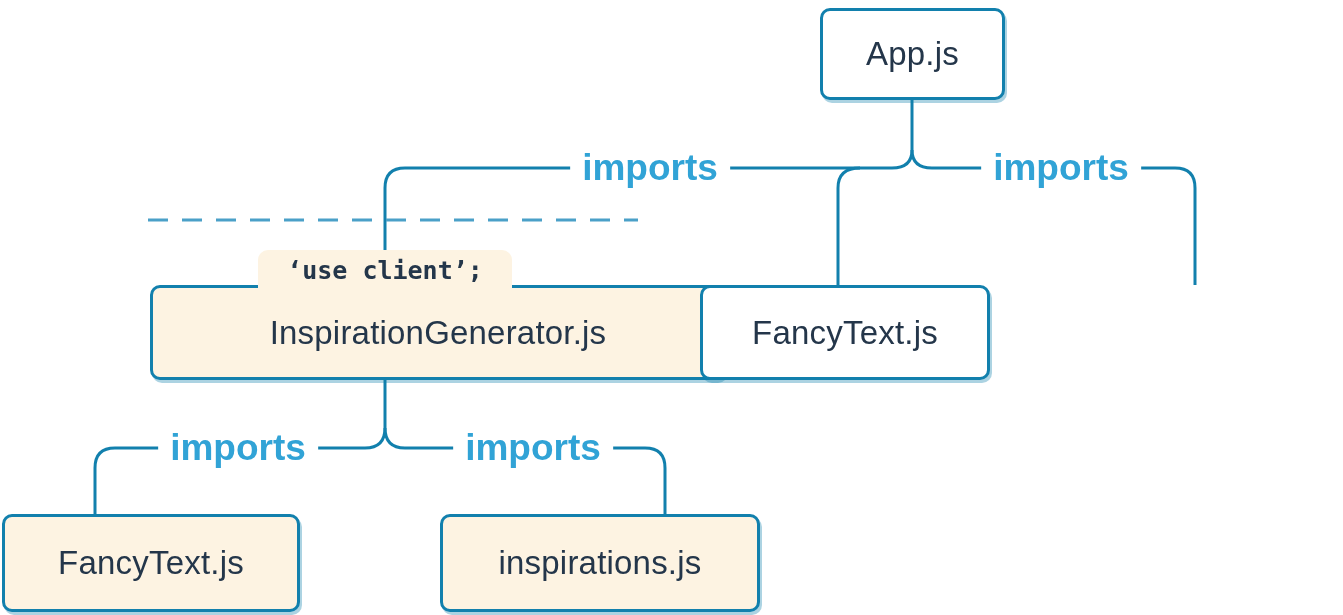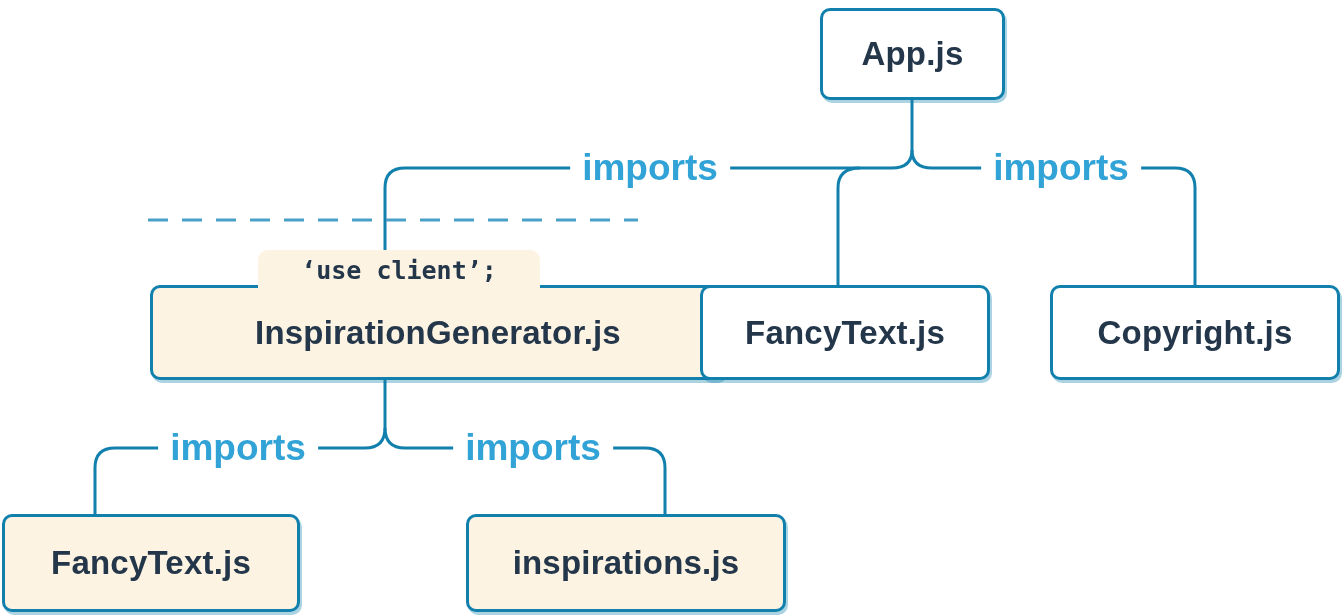--- a/index.html
+++ b/index.html
@@ -37,21 +37,21 @@
   .node{
     position:absolute;
     box-sizing:border-box;
     background:var(--node-bg);
     border:3px solid var(--line);
     border-radius:10px;
     display:flex;
     align-items:center;
     justify-content:center;
     font-size:33px;
-    font-weight:700;
+    font-weight:400;
     color:var(--text);
     letter-spacing:.2px;
     box-shadow:2px 3px 0 0 var(--shadow);
     z-index:2;
   }
   .node.client{
     background:var(--client-bg);
   }
   .directive{
     position:absolute;
@@ -95,25 +95,24 @@
     <line class="boundary" x1="148" y1="220" x2="638" y2="220"></line>
   </svg>
 
   <span class="imports-label" style="left:650px; top:168px;">imports</span>
   <span class="imports-label" style="left:1061px; top:168px;">imports</span>
   <span class="imports-label" style="left:238px; top:448px;">imports</span>
   <span class="imports-label" style="left:533px; top:448px;">imports</span>
 
   <div class="node server" style="left:820px; top:8px; width:185px; height:92px;">App.js</div>
 
-  <div class="directive" style="left:258px; top:250px; width:282px; height:40px;">‘use client’;</div>
+  <div class="directive" style="left:258px; top:250px; width:254px; height:40px;">‘use client’;</div>
 
   <div class="node client" style="left:150px; top:285px; width:576px; height:95px;">InspirationGenerator.js</div>
 
   <div class="node server" style="left:700px; top:285px; width:290px; height:95px;">FancyText.js</div>
 
-  <div class="node server" style="left:1050px; top:285px; width:290px; height:95px;">Copyright.js</div>
 
   <div class="node client" style="left:2px; top:514px; width:298px; height:98px;">FancyText.js</div>
 
-  <div class="node client" style="left:440px; top:514px; width:320px; height:98px;margin-left:26px;">inspirations.js</div>
+  <div class="node client" style="left:440px; top:514px; width:320px; height:98px;">inspirations.js</div>
 
 </div>
 
 </body></html>

